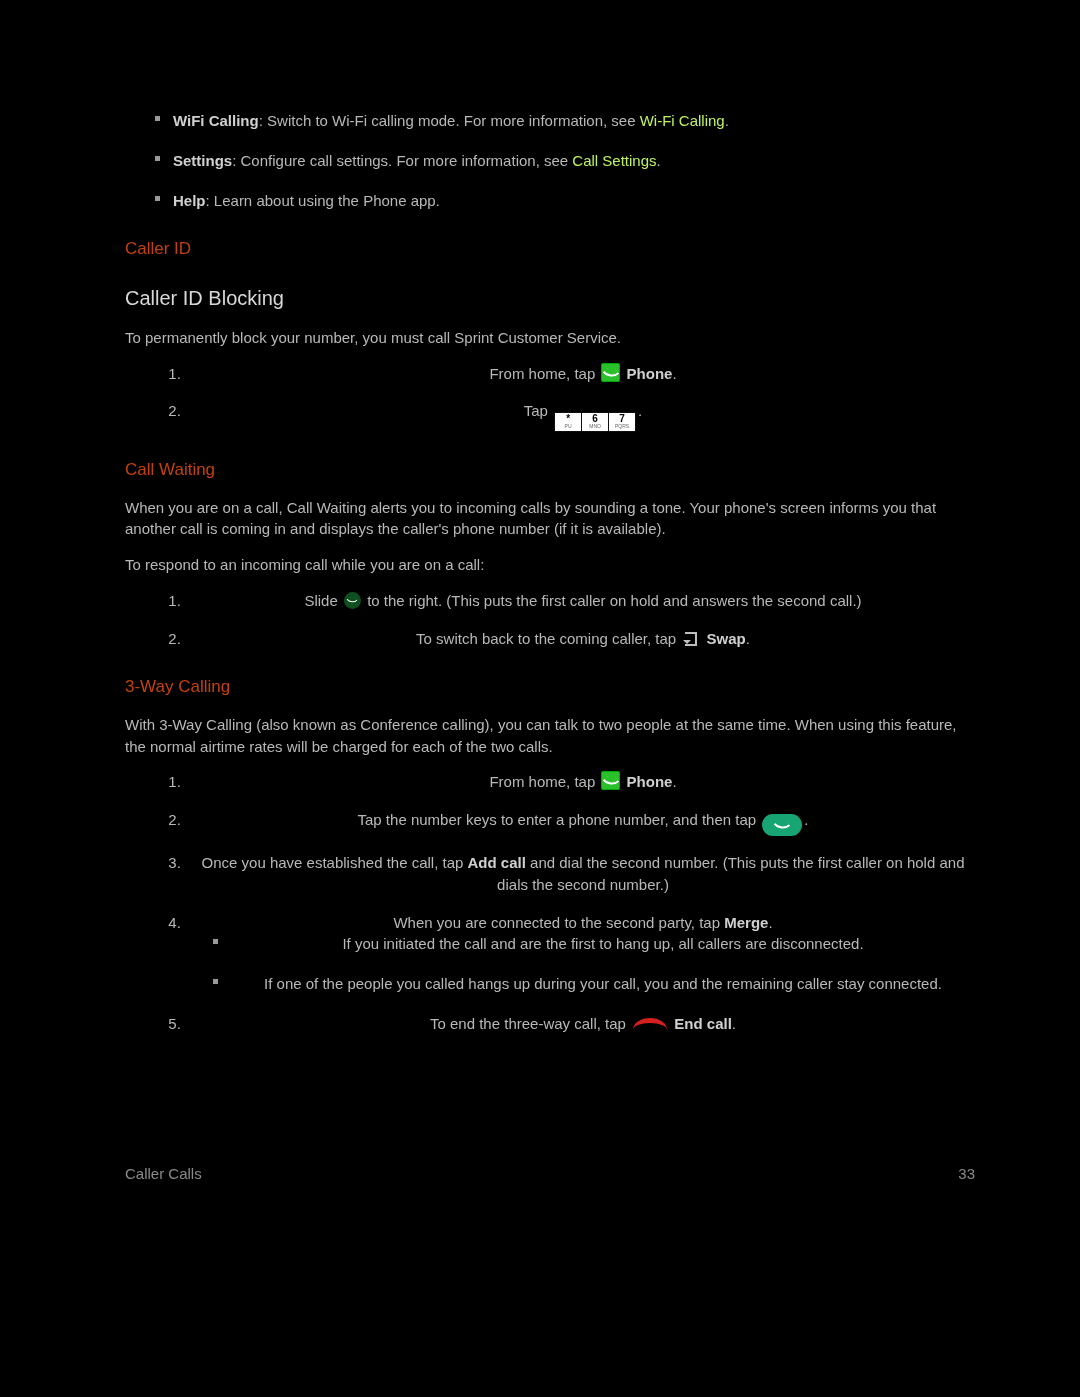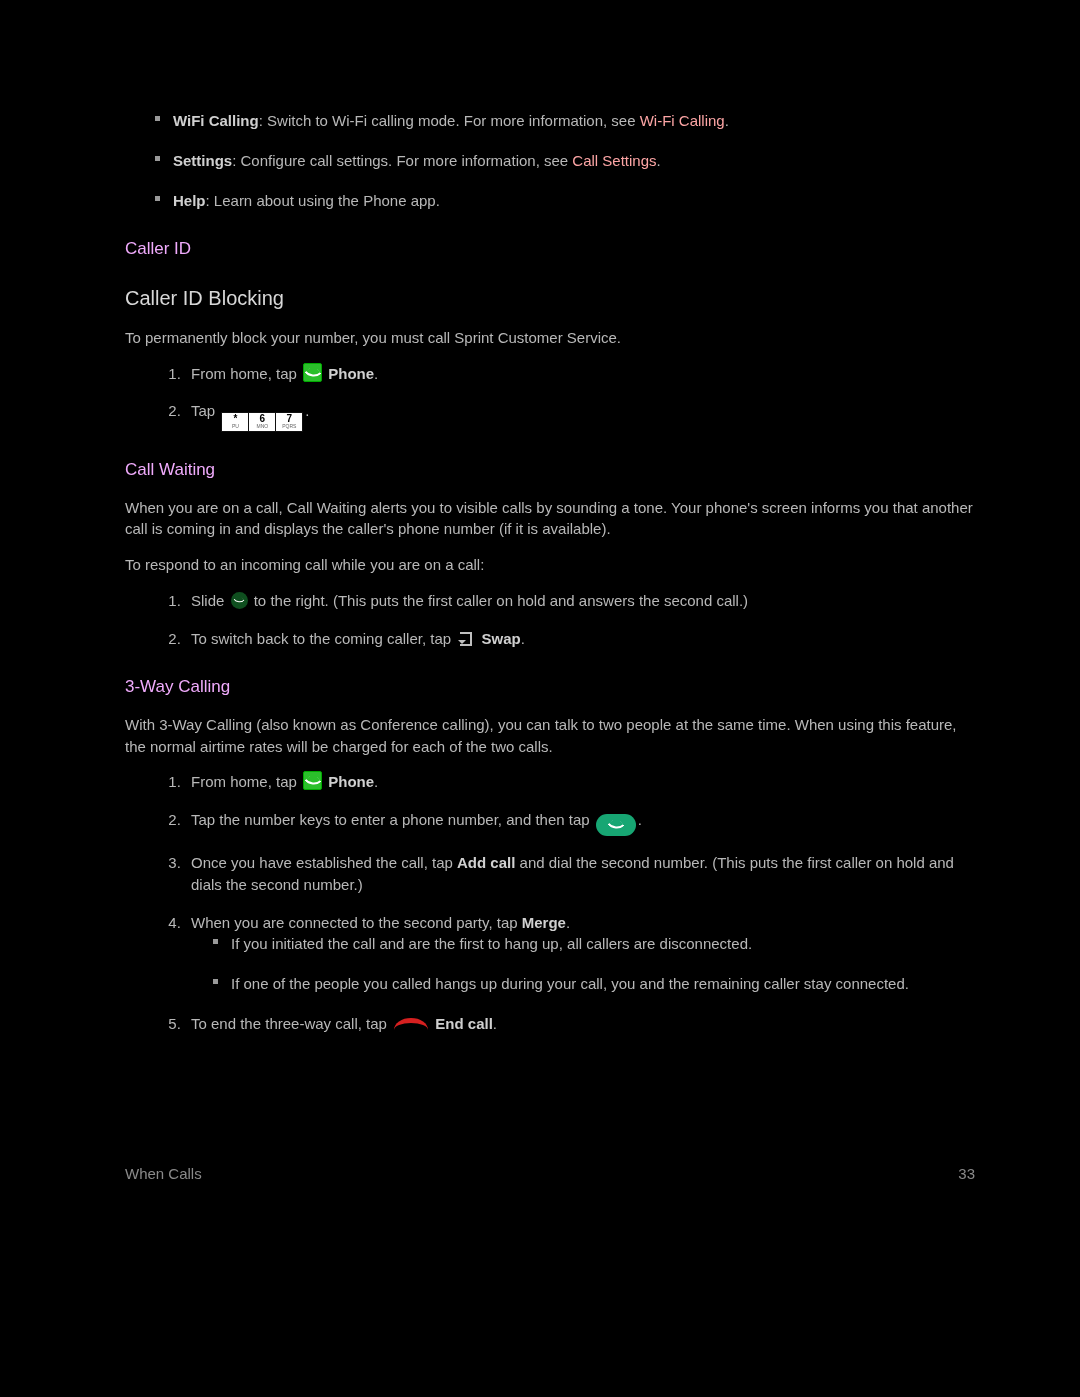--- a/index.html
+++ b/index.html
@@ -42,26 +42,27 @@
     background: #9a9a9a;
   }
   ol.num {
     list-style: decimal;
     padding-left: 60px;
     margin: 12px 0 0 0;
   }
   ol.num > li {
     margin-bottom: 16px;
     padding-left: 6px;
+    text-align: center;
   }
   .bold { font-weight: bold; color: #d0d0d0; margin-top: 9px; }
-  .link { color: #fca5a5; }
+  .link { color: #bef264; }
   .para { margin: 14px 0; }
   .h2 {
-    color: #f0abfc;
+    color: #c2410c;
     font-size: 17px;
     margin: 26px 0 10px 0;
     font-weight: normal;
   }
   .h3 {
     color: #d8d8d8;
     font-size: 20px;
     margin: 22px 0 8px 0;
     font-weight: normal;
   }
@@ -227,21 +228,21 @@
           </span>
         <span class="key">
             <span class="big">7</span>
             <span class="sm">PQRS</span>
           </span>
       </span><span>.</span>
     </li>
   </ol>
 
   <div class="h2">Call Waiting</div>
-  <div class="para">When you are on a call, Call Waiting alerts you to visible calls by sounding a tone. Your phone's screen informs you that another call is coming in and displays the caller's phone number (if it is available).</div>
+  <div class="para">When you are on a call, Call Waiting alerts you to incoming calls by sounding a tone. Your phone's screen informs you that another call is coming in and displays the caller's phone number (if it is available).</div>
   <div class="para">To respond to an incoming call while you are on a call:</div>
 
   <ol class="num">
     <li>
       <span>Slide </span><span class="icon-slide"></span><span> to the right. (This puts the first caller on hold and answers the second call.)</span>
     </li>
     <li>
       <span>To switch back to the coming caller, tap </span><span class="icon-swap"></span>
       <span class="bold">Swap</span><span>.</span>
     </li>
@@ -268,16 +269,16 @@
         <li>If one of the people you called hangs up during your call, you and the remaining caller stay connected.</li>
       </ul>
     </li>
     <li>
       <span>To end the three-way call, tap </span><span class="icon-endcall"></span>
       <span class="bold">End call</span><span>.</span>
     </li>
   </ol>
 
   <div class="footer">
-    <span>When Calls</span>
+    <span>Caller Calls</span>
     <span>33</span>
   </div>
 </div>
 
 </body></html>

